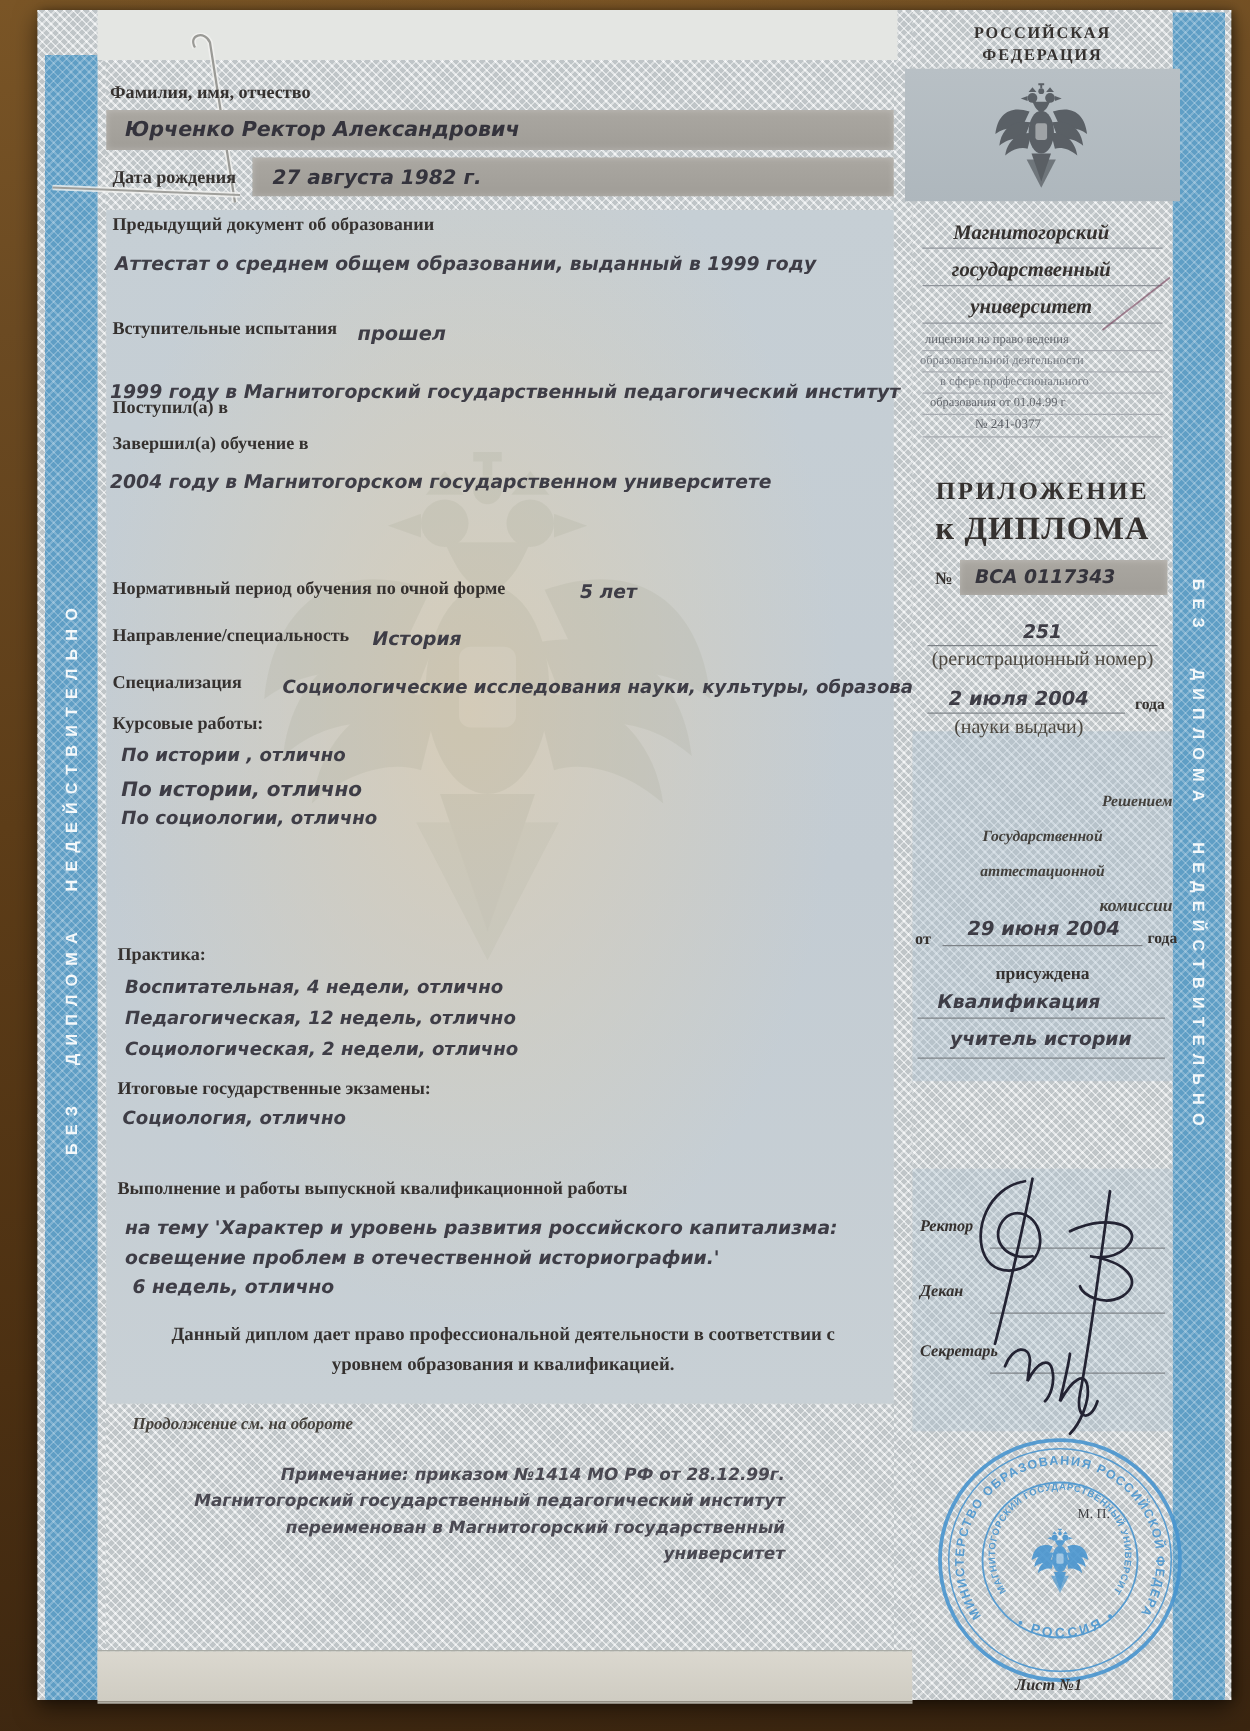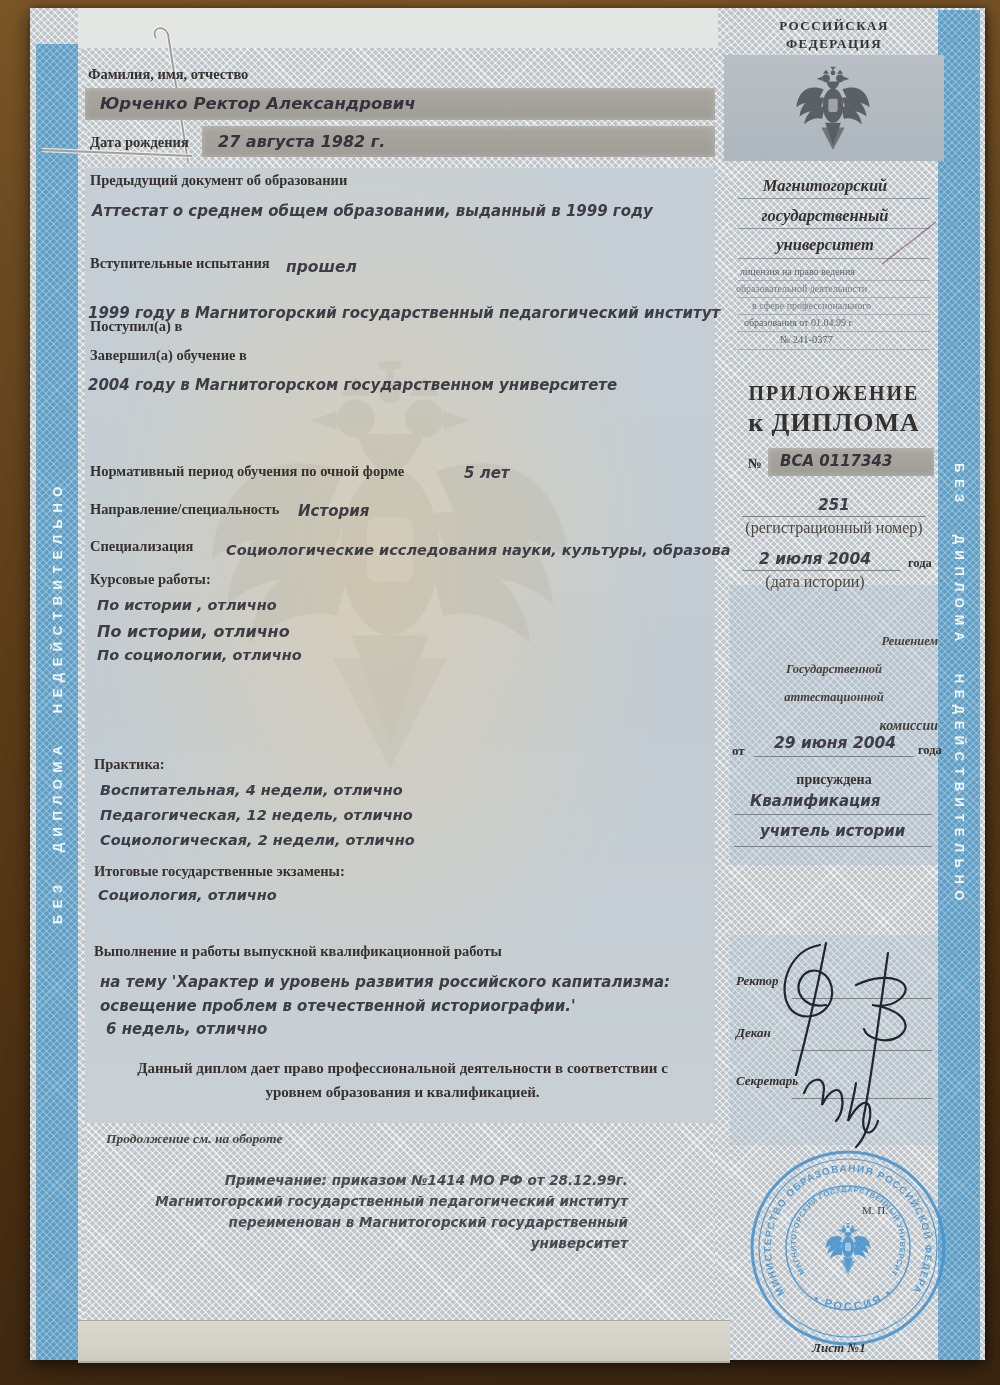--- a/index.html
+++ b/index.html
@@ -199,21 +199,21 @@
     <div class="lbl" style="left:18px;top:446px;font-size:14px;">№</div>
     <div class="val" style="left:50px;top:442px;font-size:15px;color:#35343c;">ВСА 0117343</div>
 
     <div class="val" style="left:0;top:486px;width:208px;text-align:center;font-size:15px;">251</div>
     <div class="rline" style="left:12px;top:506px;width:184px;border-color:#7d8287;"></div>
     <div class="capt" style="left:0;top:509px;width:208px;text-align:center;">(регистрационный номер)</div>
 
     <div class="val" style="left:0;top:540px;width:170px;text-align:center;font-size:15.5px;">2 июля 2004</div>
     <div class="rline" style="left:12px;top:560px;width:158px;border-color:#7d8287;"></div>
     <div class="lbl" style="left:178px;top:546px;font-size:12.5px;">года</div>
-    <div class="capt" style="left:0;top:563px;width:170px;text-align:center;">(дата истории)</div>
+    <div class="capt" style="left:0;top:563px;width:170px;text-align:center;">(науки выдачи)</div>
 
     <div class="lbl itserif" style="left:0;top:624px;width:208px;text-align:right;font-size:12.5px;font-weight:600;color:#43403c;">Решением</div>
     <div class="lbl itserif" style="left:0;top:652px;width:208px;text-align:center;font-size:12.5px;font-weight:600;color:#43403c;">Государственной</div>
     <div class="lbl itserif" style="left:0;top:680px;width:208px;text-align:center;font-size:12.5px;font-weight:600;color:#43403c;">аттестационной</div>
     <div class="lbl itserif" style="left:0;top:708px;width:208px;text-align:right;font-size:14px;font-weight:600;color:#43403c;">комиссии</div>
 
     <div class="lbl" style="left:2px;top:733px;font-size:13px;">от</div>
     <div class="val" style="left:30px;top:724px;width:150px;text-align:center;font-size:15.5px;">29 июня 2004</div>
     <div class="rline" style="left:24px;top:746px;width:160px;border-color:#7d8287;"></div>
     <div class="lbl" style="left:188px;top:733px;font-size:12.5px;">года</div>

